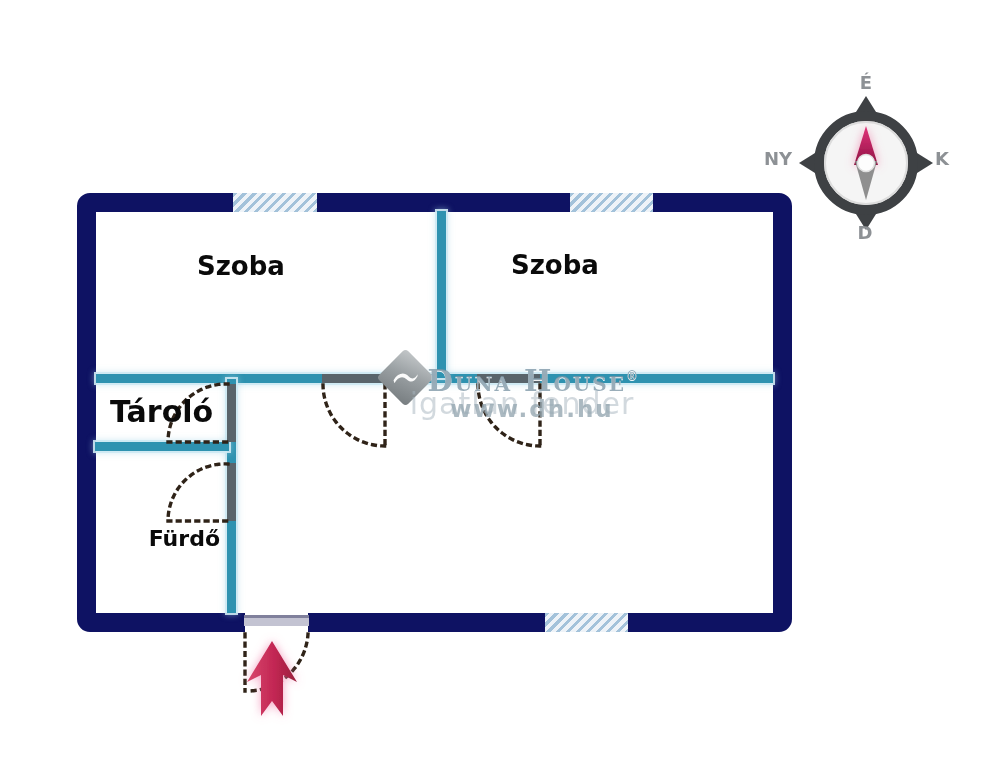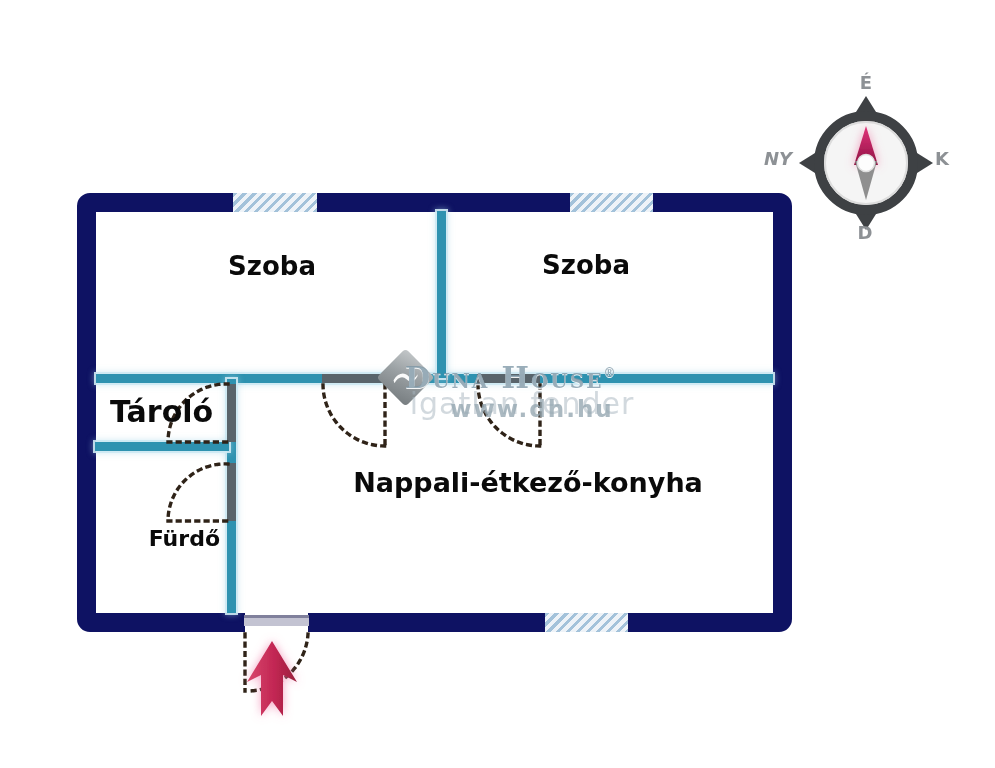--- a/index.html
+++ b/index.html
@@ -44,49 +44,49 @@
   .w-main{left:96px;top:374px;width:677px;height:9px;}
   .w-szoba-div{left:437px;top:211px;width:9px;height:167px;}
   .w-left-v{left:227px;top:379px;width:9px;height:234px;}
   .w-tarolo{left:95px;top:442px;width:134px;height:9px;}
   .gseg-a{left:322px;top:374px;width:63px;height:9px;}
   .gseg-b{left:477px;top:374px;width:63px;height:9px;}
   .gseg-c{left:227px;top:384px;width:9px;height:58px;}
   .gseg-d{left:227px;top:463px;width:9px;height:58px;}
 
   
-  .room-label{position:absolute;color:#0a0a0a;font-weight:bold;text-align:center;z-index:7;}
+  .room-label{position:absolute;color:#0a0a0a;font-weight:bold;text-align:left;z-index:7;}
   .lbl-szoba-left{left:197px;top:251px;width:150px;font-size:26px;}
   .lbl-szoba-right{left:511px;top:250px;width:150px;font-size:26px;}
   .lbl-tarolo{left:110px;top:394px;width:110px;font-size:30px;text-align:left;}
   .lbl-furdo{left:110px;top:526px;width:110px;font-size:22px;text-align:right;}
   .lbl-nappali{left:328px;top:467px;width:400px;font-size:27px;}
 
   
   #overlay{position:absolute;left:0;top:0;width:995px;height:768px;z-index:5;pointer-events:none;}
   .dash{fill:none;stroke:var(--door-dash);stroke-width:3.4;stroke-dasharray:2.8 6.5;stroke-linecap:square;}
 
   
   .compass-label{position:absolute;color:var(--label-gray);font-weight:bold;
     font-size:18px;z-index:7;text-align:center;width:40px;}
   .cl-n{left:846px;top:72px;}
   .cl-e{left:922px;top:148px;}
   .cl-s{left:845px;top:222px;}
-  .cl-w{left:758px;top:148px;font-style:italic;}
+  .cl-w{left:758px;top:148px;}
 
   
   .watermark{position:absolute;z-index:6;pointer-events:none;}
   .wm-diamond{left:385px;top:357px;width:41px;height:41px;
     background:linear-gradient(160deg,#c3c7c9 0%,#9aa0a3 45%,#777d80 100%);
     transform:rotate(45deg);border-radius:4px;
     display:flex;align-items:center;justify-content:center;}
   .wm-diamond svg{transform:rotate(-45deg);}
-  .wm-brand{left:405px;top:358px;width:235px;text-align:left;
+  .wm-brand{left:405px;top:358px;width:235px;text-align:right;
     font-family:"DejaVu Serif","Liberation Serif",serif;
-    font-variant:small-caps;font-weight:bold;font-size:29px;line-height:30px;
+    font-variant:small-caps;font-weight:bold;font-size:29px;line-height:37px;
     letter-spacing:2px;color:rgba(124,150,165,.78);
     text-shadow:0 1px 0 rgba(255,255,255,.9);white-space:nowrap;}
   .wm-reg{font-size:12px;vertical-align:super;}
   .wm-sub{left:392px;top:378px;width:260px;text-align:center;font-size:30px;line-height:30px;
     color:rgba(165,180,190,.50);letter-spacing:1px;white-space:nowrap;margin-top:11px;}
   .wm-url{left:432px;top:396px;width:200px;text-align:center;font-weight:bold;
     font-size:23px;color:rgba(150,168,178,.80);letter-spacing:2px;}
 </style>
 </head>
 <body>
@@ -164,21 +164,20 @@
 
     <g filter="url(#pinkGlow)">
       <polygon points="272,641 297,682 283,675 283,716 272,701 261,716 261,675 247,682" fill="url(#arrowGrad)"></polygon>
     </g>
   </svg>
 
   <div class="room-label lbl-szoba-left">Szoba</div>
   <div class="room-label lbl-szoba-right">Szoba</div>
   <div class="room-label lbl-tarolo">Tároló</div>
   <div class="room-label lbl-furdo">Fürdő</div>
-  <div class="room-label lbl-nappali">Nappali-étkező-konyha</div>
 
   <div class="compass-label cl-n">É</div>
   <div class="compass-label cl-e">K</div>
   <div class="compass-label cl-s">D</div>
   <div class="compass-label cl-w">NY</div>
 
   <div class="watermark wm-diamond">
     <svg width="26" height="16" viewBox="0 0 26 16">
       <path d="M1,10 C6,2 12,2 16,6 C20,10 23,8 25,4 L25,6 C22,12 18,13 14,9 C10,5 5,7 2,13 Z" fill="#ffffff" opacity="0.95"></path>
     </svg>

